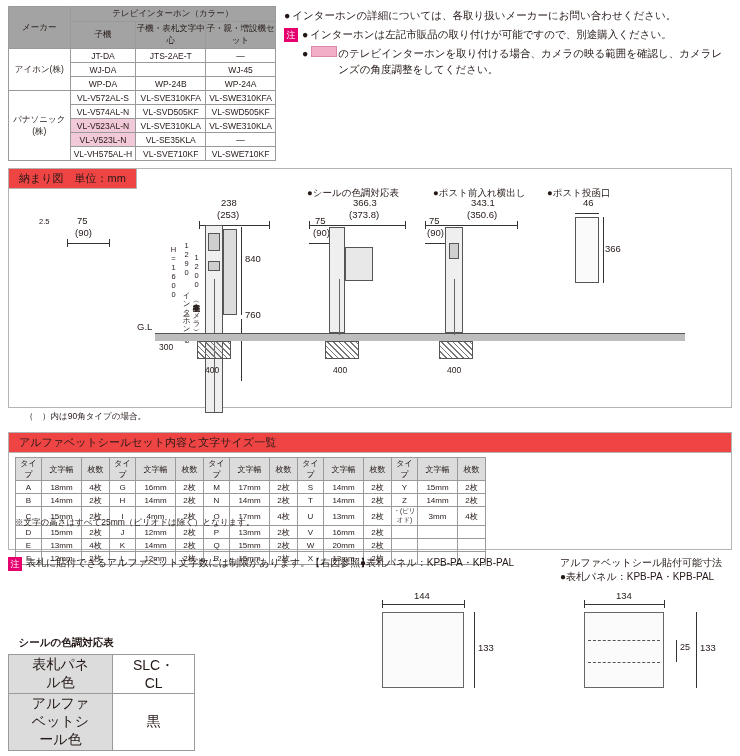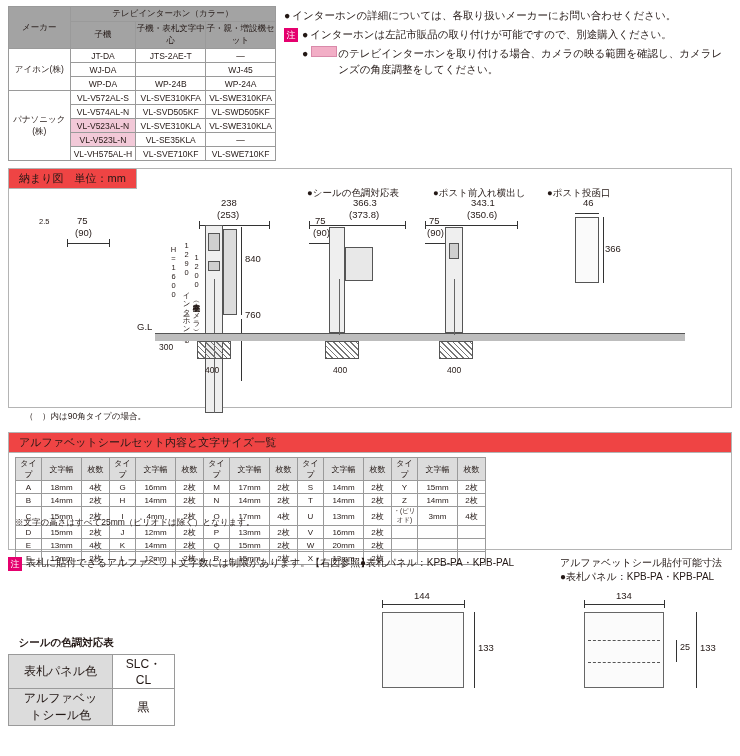--- a/index.html
+++ b/index.html
@@ -89,21 +89,21 @@
   .w-type { width:26px; }
   .w-wid  { width:40px; }
   .w-cnt  { width:28px; }
   .seal-note { position:absolute; left:6px; bottom:20px; font-size:8.5px; }
 
   
   .bnote { position:absolute; left:8px; top:556px; font-size:10px; display:flex; align-items:flex-start;}
   .blk-title { font-size:10.5px; font-weight:bold; }
   table.color { border-collapse:collapse; }
   table.color td, table.color th {
-    border:1px solid #9a9a9a; font-size:12px; text-align:center; padding:1px 10px;
+    border:1px solid #9a9a9a; font-size:14px; text-align:center; padding:1px 20px;
     height:16px; font-weight:normal;
   }
   table.color .hdr { background:#dcdcdc; }
   .w-c1 { width:104px; }
   .w-c2 { width:62px; }
 
   .panel-rect { position:absolute; border:1px solid #666; background:#fbfbfb; }
 </style>
 </head>
 <body>

